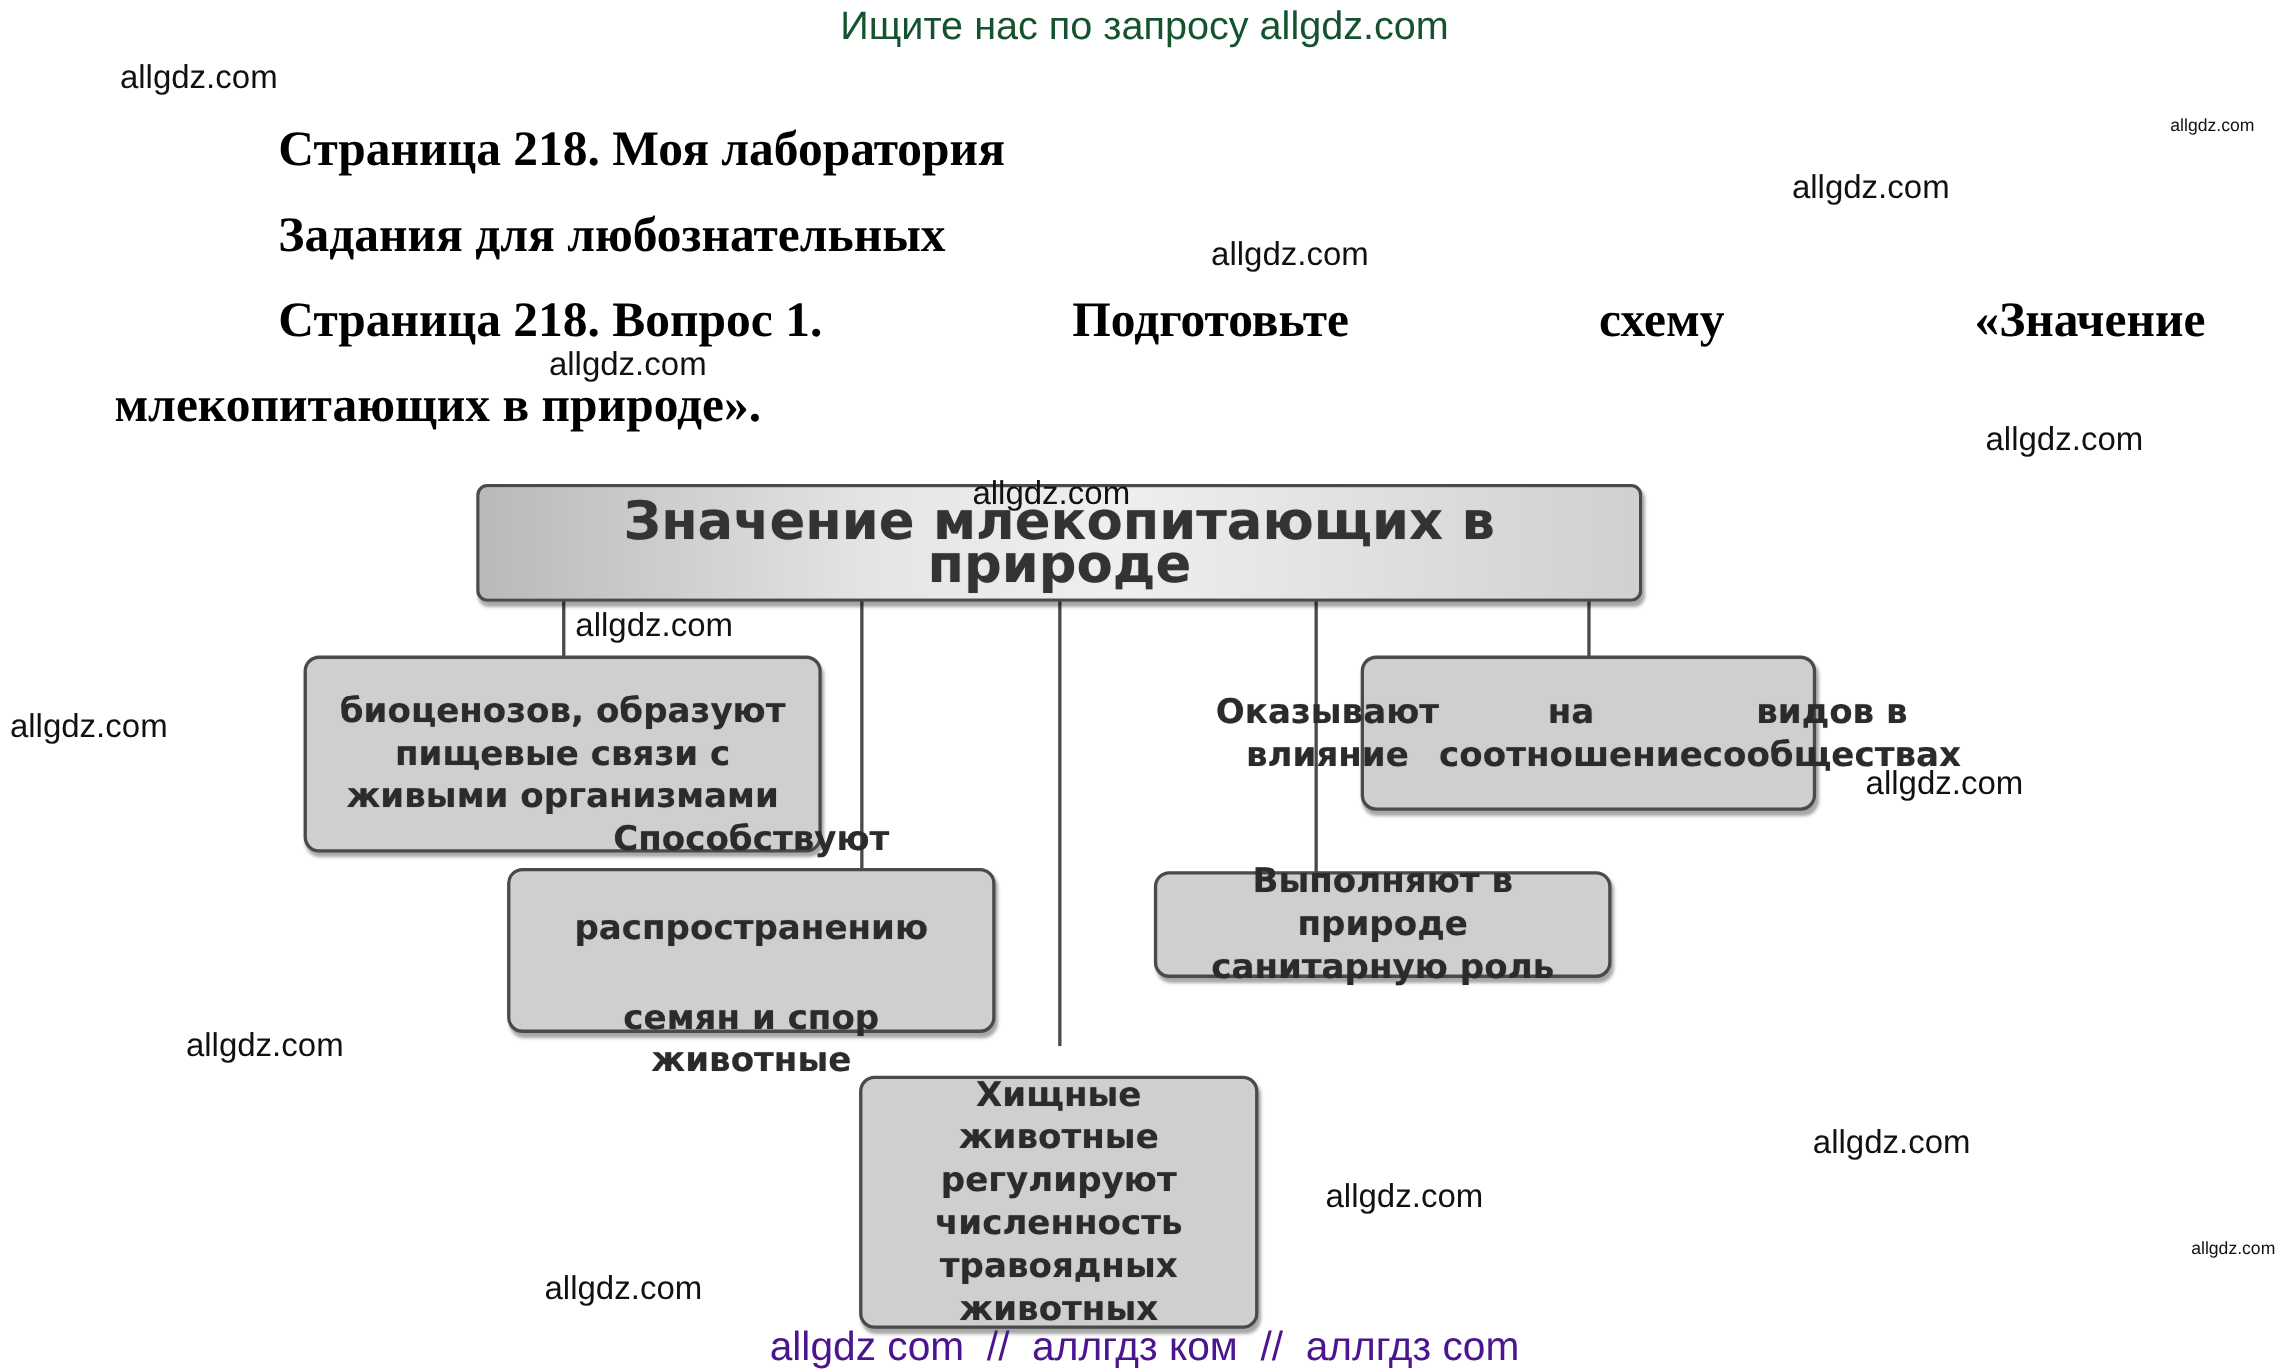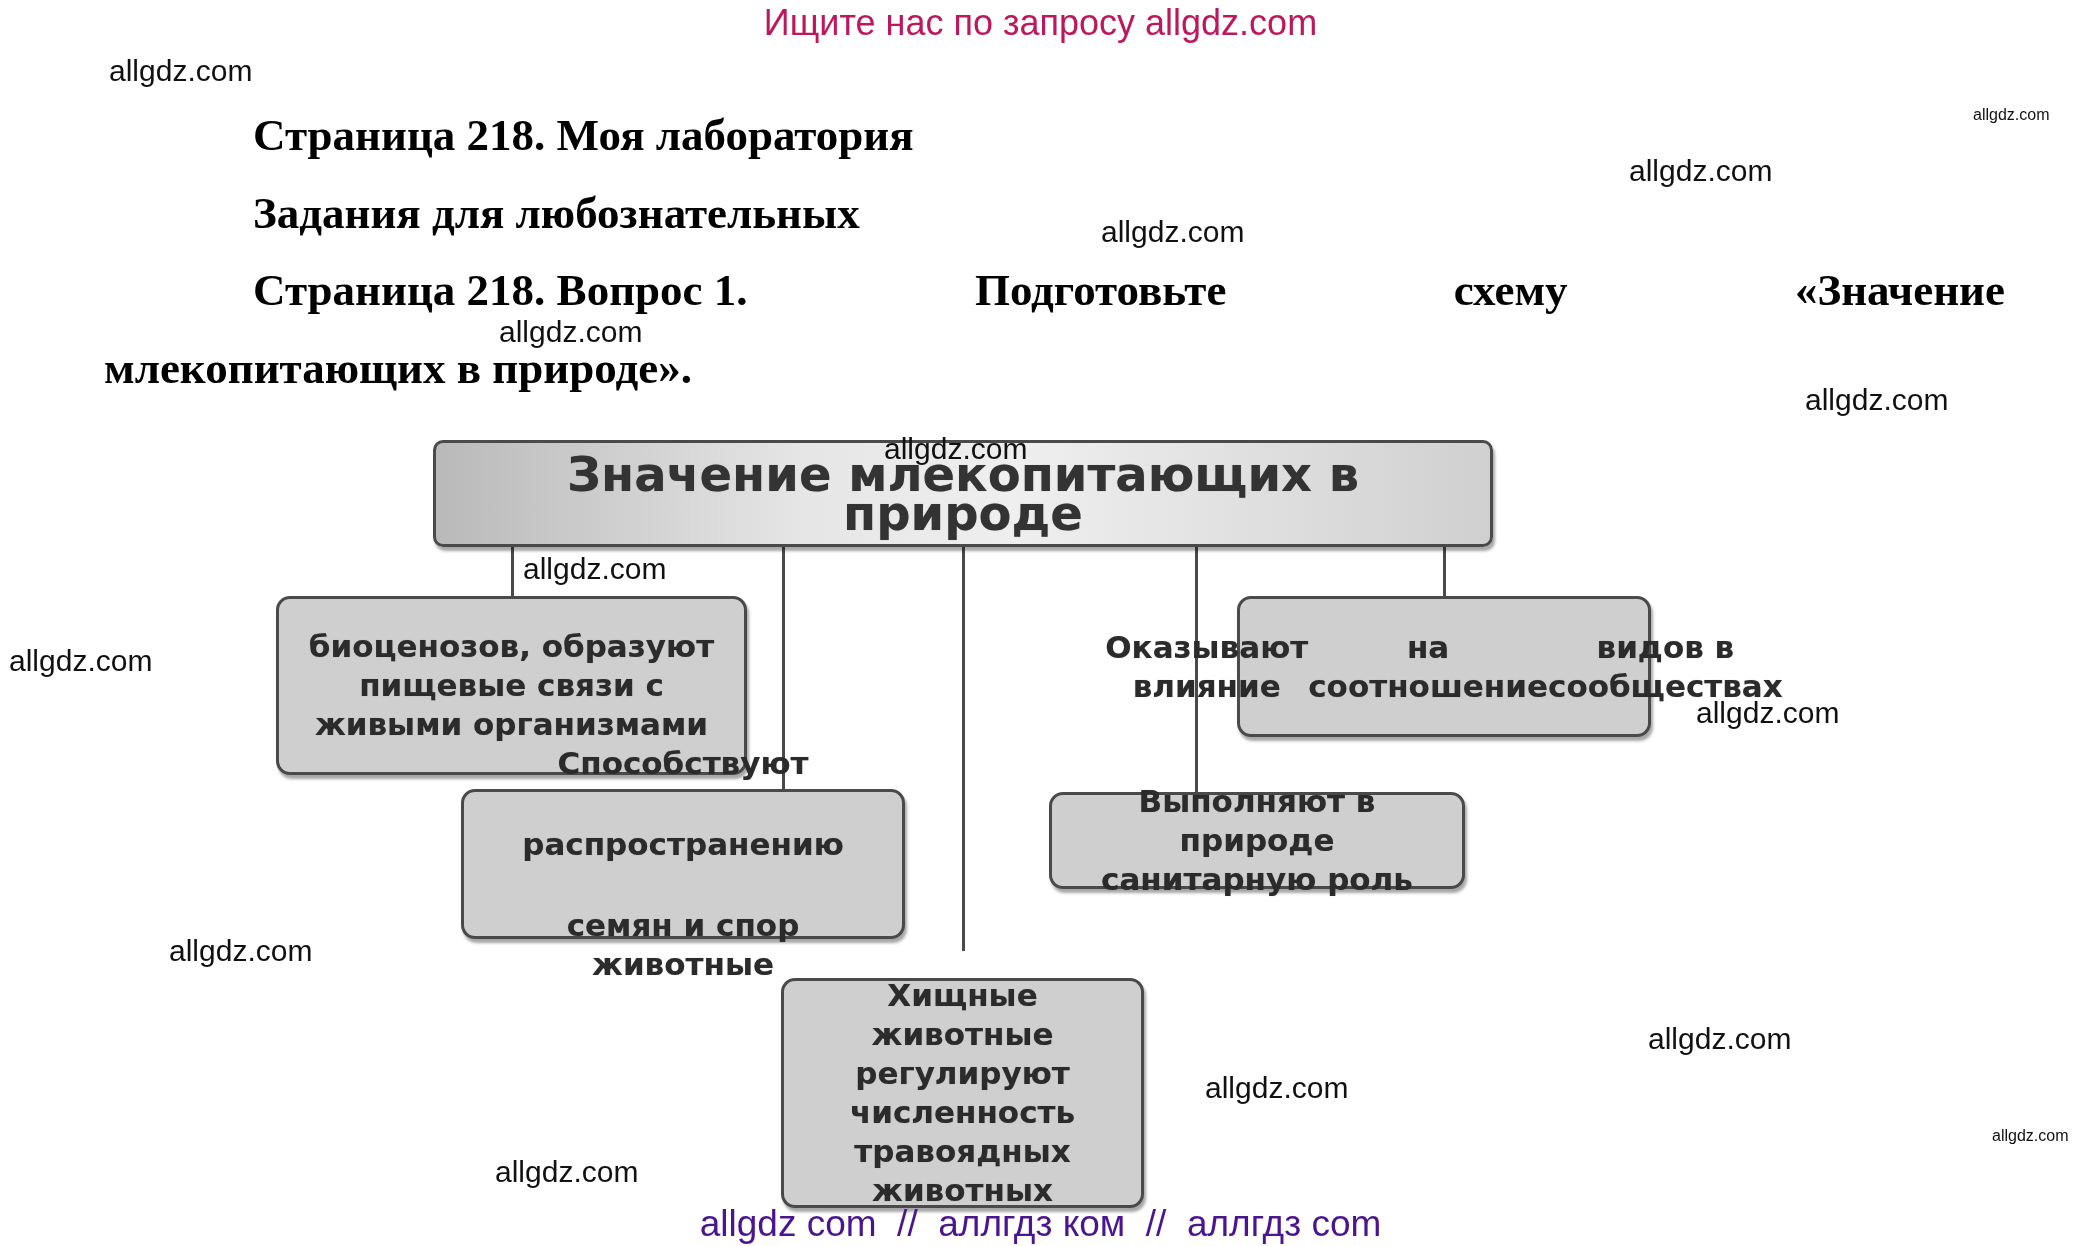--- a/index.html
+++ b/index.html
@@ -1,18 +1,18 @@
 <!DOCTYPE html>
 <html><head>
 <meta charset="utf-8">
 <style>
   html, body { margin:0; padding:0; }
   body { width:2081px; height:1246px; position:relative; background:#ffffff; overflow:hidden; }
   .abs { position:absolute; }
-  .banner { left:0; width:2081px; top:2px; text-align:center; font-family:"Liberation Sans", sans-serif; font-size:36px; color:#be185d; line-height:42px; }
+  .banner { left:0; width:2081px; top:2px; text-align:center; font-family:"Liberation Sans", sans-serif; font-size:36px; color:#14532d; line-height:42px; }
   .wm { font-family:"Liberation Sans", sans-serif; color:#111; font-size:30px; line-height:34px; white-space:nowrap; }
   .wm.small { font-size:16px; line-height:18px; }
   .heading { font-family:"Liberation Serif", serif; font-weight:bold; font-size:45px; color:#000; white-space:nowrap; line-height:62px; }
   .justify-line { display:flex; justify-content:space-between; }
   .box { position:absolute; box-sizing:border-box; border:3px solid #4a4a4a; border-radius:14px; background:#cfcfcf; box-shadow:2px 4px 3px rgba(0,0,0,0.35); display:flex; align-items:center; justify-content:center; text-align:center; font-family:"DejaVu Sans", sans-serif; font-weight:bold; color:#2b2b2b; font-size:31px; line-height:39px; padding:4px 10px; text-shadow:0 0 1px rgba(0,0,0,0.3); }
   .box.header { background:linear-gradient(to right, #b9b9b9 0%, #e6e6e6 35%, #efefef 55%, #d0d0d0 100%); font-size:48px; color:#333; border-radius:16px; }
   .vline { position:absolute; width:3px; background:#4a4a4a; }
   .footer { left:0; width:2081px; top:1203px; text-align:center; font-family:"Liberation Sans", sans-serif; font-size:37px; color:#4b1590; white-space:pre; line-height:42px; }
 </style>
 </head>

